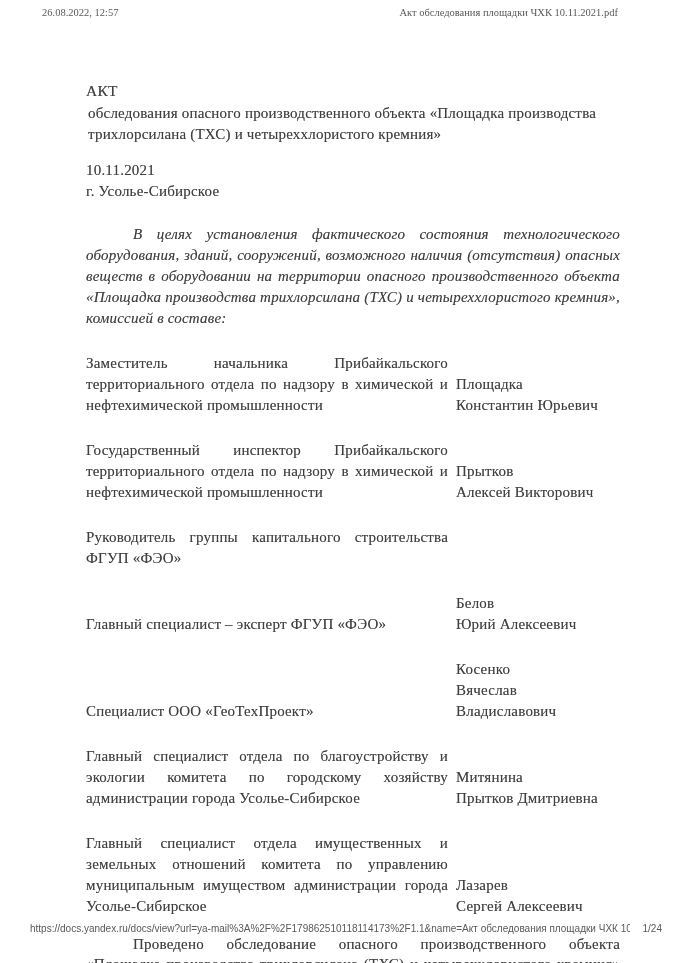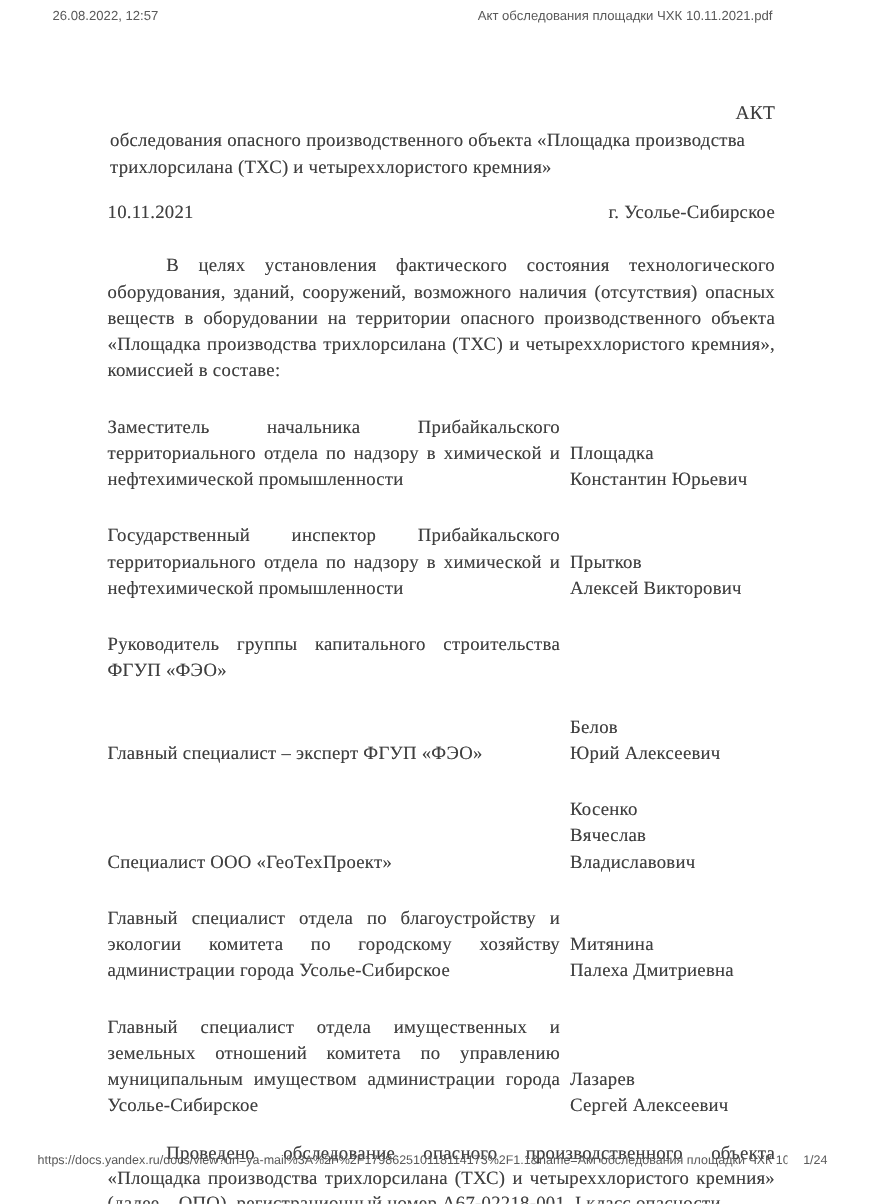--- a/index.html
+++ b/index.html
@@ -10,21 +10,21 @@
     position: relative;
     overflow: hidden;
     font-family: "Liberation Serif", "DejaVu Serif", serif;
   }
 
   
   .print-header {
     position: absolute;
     top: 7px; left: 42px; right: 42px;
     height: 14px;
-    font-family: Liberation Sans, sans-serif;
+    font-family: Liberation Serif, serif;
     font-size: 10.5px;
     color: #595959;
   }
   .print-header .datetime { position: absolute; left: 0; top: 0; }
   .print-header .doc-filename {
     position: absolute; left: 0; right: 40px; top: 0;
     text-align: right;
   }
   .print-footer {
     position: absolute;
@@ -49,36 +49,38 @@
     color: #3f3f3f;
     font-size: 15px;
     line-height: 21px;
     letter-spacing: 0.2px;
     text-shadow: 0 0 0.5px rgba(70,70,70,0.5);
   }
   .doc-title {
     margin: 80px 0 0 0;
     font-size: 15.5px;
     font-weight: normal;
-    text-align: right;
+    text-align: left;
   }
   .doc-subtitle {
     margin: 2px auto 0 auto;
     max-width: 530px;
     text-align: left;
   }
   .date-city-row {
     display: flex;
     justify-content: space-between;
     margin-top: 15px;
+    flex-direction: column;
   }
   .intro {
     margin: 22px 0 0 0;
     text-align: justify;
     text-indent: 47px;
+    font-style: italic;
   }
   .commission { margin-top: 0; }
   .commission-row {
     display: flex;
     margin-top: 24px;
     align-items: flex-end;
   }
   .commission-role {
     width: 362px;
     text-align: justify;
@@ -141,21 +143,21 @@
       <div class="commission-row">
         <div class="commission-role">Специалист ООО «ГеоТехПроект»</div>
         <div class="commission-name">Косенко
 Вячеслав
 Владиславович</div>
       </div>
 
       <div class="commission-row">
         <div class="commission-role">Главный специалист отдела по благоустройству и экологии комитета по городскому хозяйству администрации города Усолье-Сибирское</div>
         <div class="commission-name">Митянина
-Палеха Дмитриевна</div>
+Прытков Дмитриевна</div>
       </div>
 
       <div class="commission-row">
         <div class="commission-role">Главный специалист отдела имущественных и земельных отношений комитета по управлению муниципальным имуществом администрации города Усолье-Сибирское</div>
         <div class="commission-name">Лазарев
 Сергей Алексеевич</div>
       </div>
     </div>
 
   <div class="closing">

